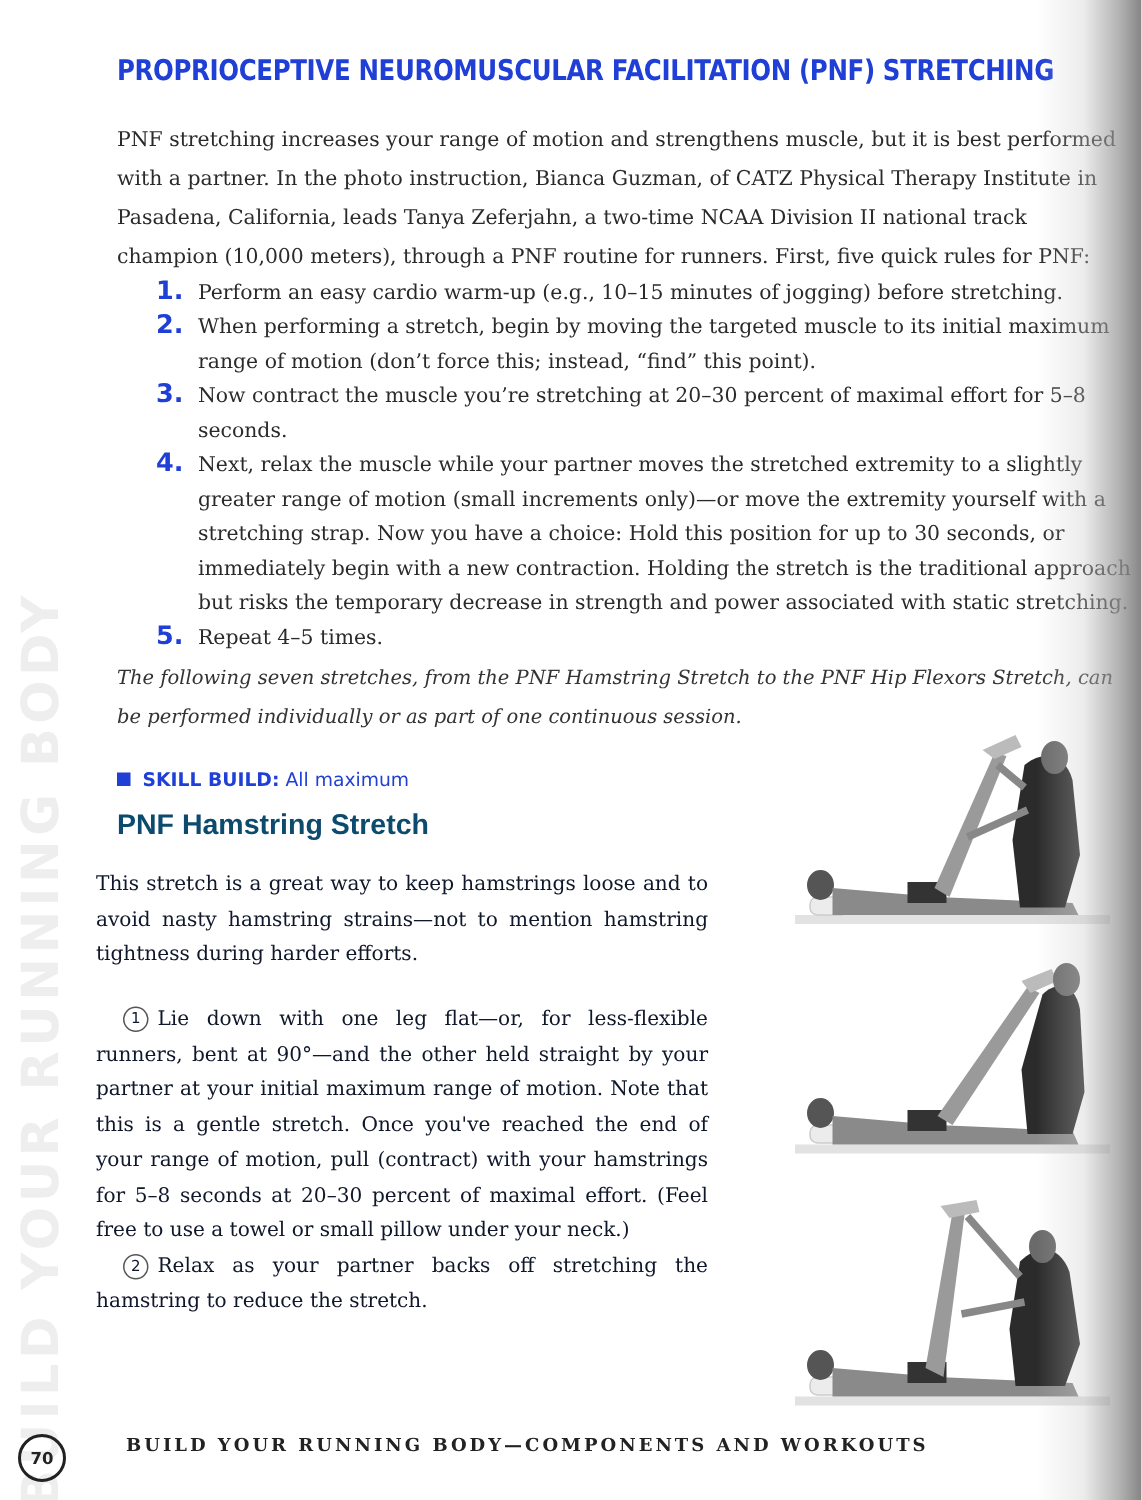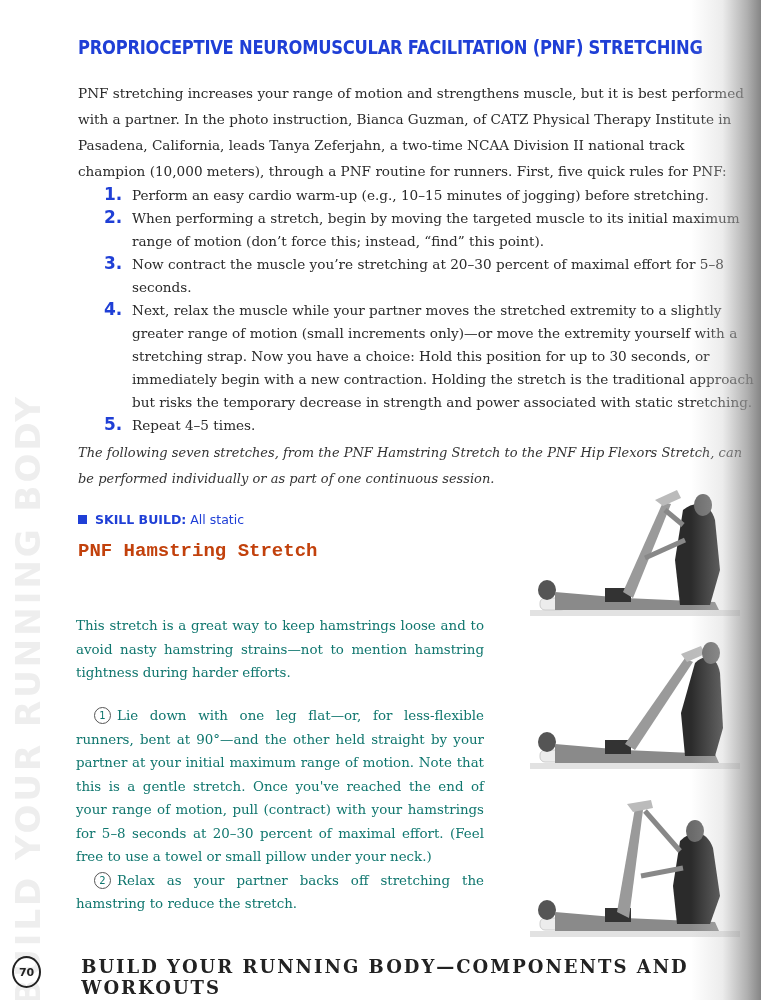--- a/index.html
+++ b/index.html
@@ -52,26 +52,26 @@
     }
     .skill {
       position: absolute; left: 78px; top: 512px;
       font-family: "DejaVu Sans", sans-serif; font-size: 12.5px; color: #1f3fd6;
       display: flex; align-items: center; gap: 8px;
     }
     .skill .square { width: 9px; height: 9px; background: #1f3fd6; display: inline-block; }
     .skill .label { font-weight: bold; }
     .section-title {
       position: absolute; left: 78px; top: 540px;
-      font-family: Liberation Mono, monospace; font-weight: bold;
-      font-size: 19px; color: #c2410c;
+      font-family: Liberation Sans, sans-serif; font-weight: bold;
+      font-size: 19px; color: #0c4a6e;
     }
     .body-col {
-      position: absolute; left: 76px; width: 408px;
-      font-size: 13.4px; line-height: 23.5px; color: #0f766e; text-align: justify; margin-top: 36px;
+      position: absolute; left: 64px; width: 408px;
+      font-size: 13.4px; line-height: 23.5px; color: #0f172a; text-align: justify;
     }
     .body-col p { margin: 0; }
     .lead { top: 578px; }
     .steps { top: 668px; }
     .steps p { text-indent: 18px; }
     .circ {
       display: inline-block; width: 15px; height: 15px; border: 1px solid #555;
       border-radius: 50%; font-family: "DejaVu Sans", sans-serif; font-size: 10px;
       line-height: 15px; text-align: center; text-indent: 0; margin-right: 6px;
       vertical-align: 1px;
@@ -84,21 +84,21 @@
     .photo svg { width: 100%; height: 100%; display: block; }
     .footer {
       position: absolute; left: 12px; top: 956px; display: flex; align-items: flex-start; gap: 40px;
     }
     .page-num {
       width: 28px; height: 28px; border: 2px solid #222; border-radius: 50%;
       font-family: "DejaVu Sans", sans-serif; font-weight: bold; font-size: 11px;
       display: flex; align-items: center; justify-content: center; color: #222;
     }
     .running-head {
-      font-family: "DejaVu Serif", serif; font-weight: bold; font-size: 18px;
+      font-family: "DejaVu Serif", serif; font-weight: bold; font-size: 12px;
       letter-spacing: 2px; color: #222;
     }
   </style>
 </head>
 <body>
 
 <div class="side-tab">
   <span>BUILD YOUR RUNNING BODY</span>
 </div>
 
@@ -113,21 +113,21 @@
   <li><span class="num">2.</span><span>When performing a stretch, begin by moving the targeted muscle to its initial maximum range of motion (don’t force this; instead, “find” this point).</span></li>
   <li><span class="num">3.</span><span>Now contract the muscle you’re stretching at 20–30 percent of maximal effort for 5–8 seconds.</span></li>
   <li><span class="num">4.</span><span>Next, relax the muscle while your partner moves the stretched extremity to a slightly greater range of motion (small increments only)—or move the extremity yourself with a stretching strap. Now you have a choice: Hold this position for up to 30 seconds, or immediately begin with a new contraction. Holding the stretch is the traditional approach but risks the temporary decrease in strength and power associated with static stretching.</span></li>
   <li><span class="num">5.</span><span>Repeat 4–5 times.</span></li>
 </ol>
 
 <div class="italic-note">The following seven stretches, from the PNF Hamstring Stretch to the PNF Hip Flexors Stretch, can be performed individually or as part of one continuous session.</div>
 
 <div class="skill">
   <span class="square"></span>
-  <span><span class="label">SKILL BUILD:</span> <span>All static</span></span>
+  <span><span class="label">SKILL BUILD:</span> <span>All maximum</span></span>
 </div>
 
 <h2 class="section-title" style="margin:0">PNF Hamstring Stretch</h2>
 
 <div class="body-col lead">
   <p>This stretch is a great way to keep hamstrings loose and to avoid nasty hamstring strains—not to mention hamstring tightness during harder efforts.</p>
 </div>
 
 <div class="body-col steps">
   <p><span class="circ">1</span><span>Lie down with one leg flat—or, for less-flexible runners, bent at 90°—and the other held straight by your partner at your initial maximum range of motion. Note that this is a gentle stretch. Once you've reached the end of your range of motion, pull (contract) with your hamstrings for 5–8 seconds at 20–30 percent of maximal effort. (Feel free to use a towel or small pillow under your neck.)</span></p>

